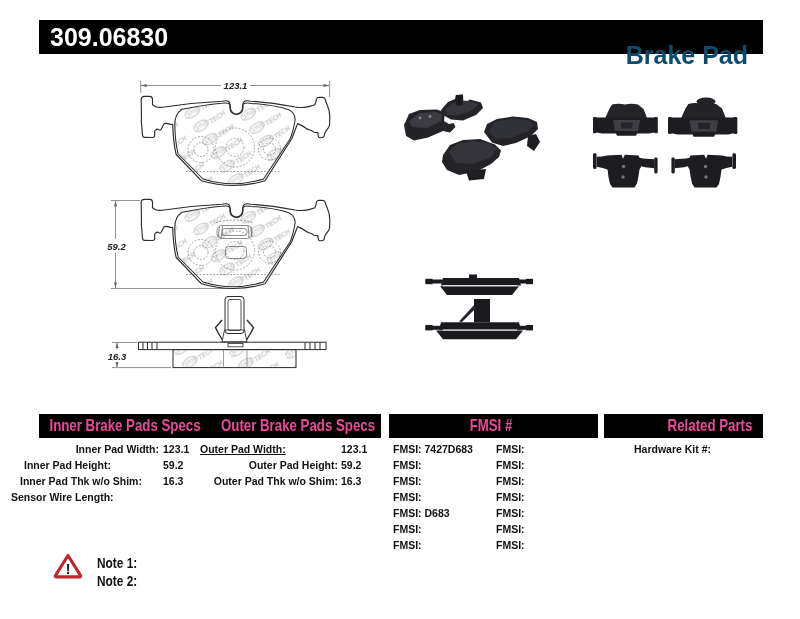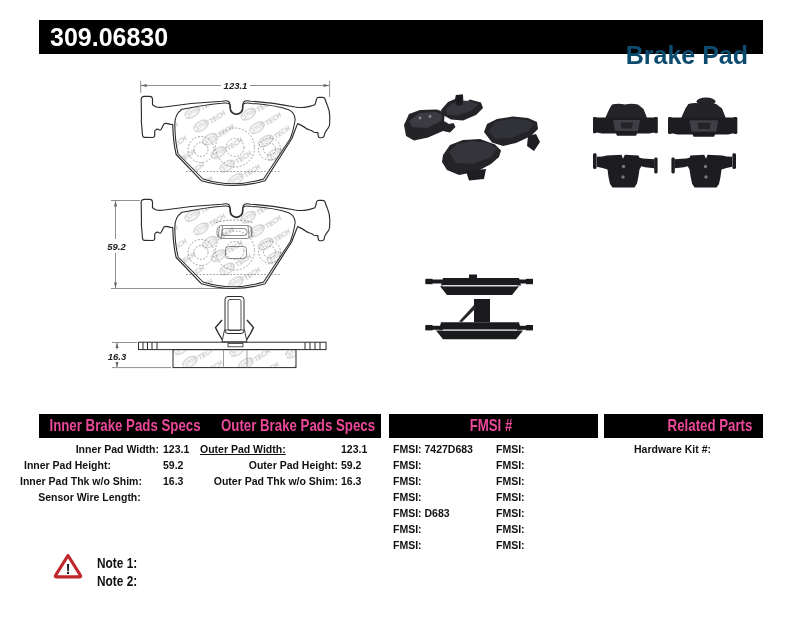--- a/index.html
+++ b/index.html
@@ -221,21 +221,21 @@
 <div class="ht" style="left:604px;width:155px;margin-left:28px;">
       <span>Related Parts</span>
     </div>
 
 <div class="row" style="left:20px;top:443px;width:139px;text-align:right;">Inner Pad Width:</div>
 <div class="row" style="left:163px;top:443px;">123.1</div>
 <div class="row" style="left:24px;top:459px;width:139px;">Inner Pad Height:</div>
 <div class="row" style="left:163px;top:459px;">59.2</div>
 <div class="row" style="left:20px;top:475px;width:139px;text-align:left;">Inner Pad Thk w/o Shim:</div>
 <div class="row" style="left:163px;top:475px;">16.3</div>
-<div class="row" style="left:20px;top:491px;width:139px;text-align:center;">Sensor Wire Length:</div>
+<div class="row" style="left:11px;top:491px;width:139px;text-align:left;">Sensor Wire Length:</div>
 
 <div class="row" style="left:200px;top:443px;width:138px;text-align:left;text-decoration:underline;">Outer Pad Width:</div>
 <div class="row" style="left:341px;top:443px;">123.1</div>
 <div class="row" style="left:200px;top:459px;width:138px;text-align:right;">Outer Pad Height:</div>
 <div class="row" style="left:341px;top:459px;">59.2</div>
 <div class="row" style="left:200px;top:475px;width:138px;text-align:right;">Outer Pad Thk w/o Shim:</div>
 <div class="row" style="left:341px;top:475px;">16.3</div>
 
 <div class="row" style="left:393px;top:443px;">FMSI:</div>
 <div class="row" style="left:424.5px;top:443px;">7427D683</div>

